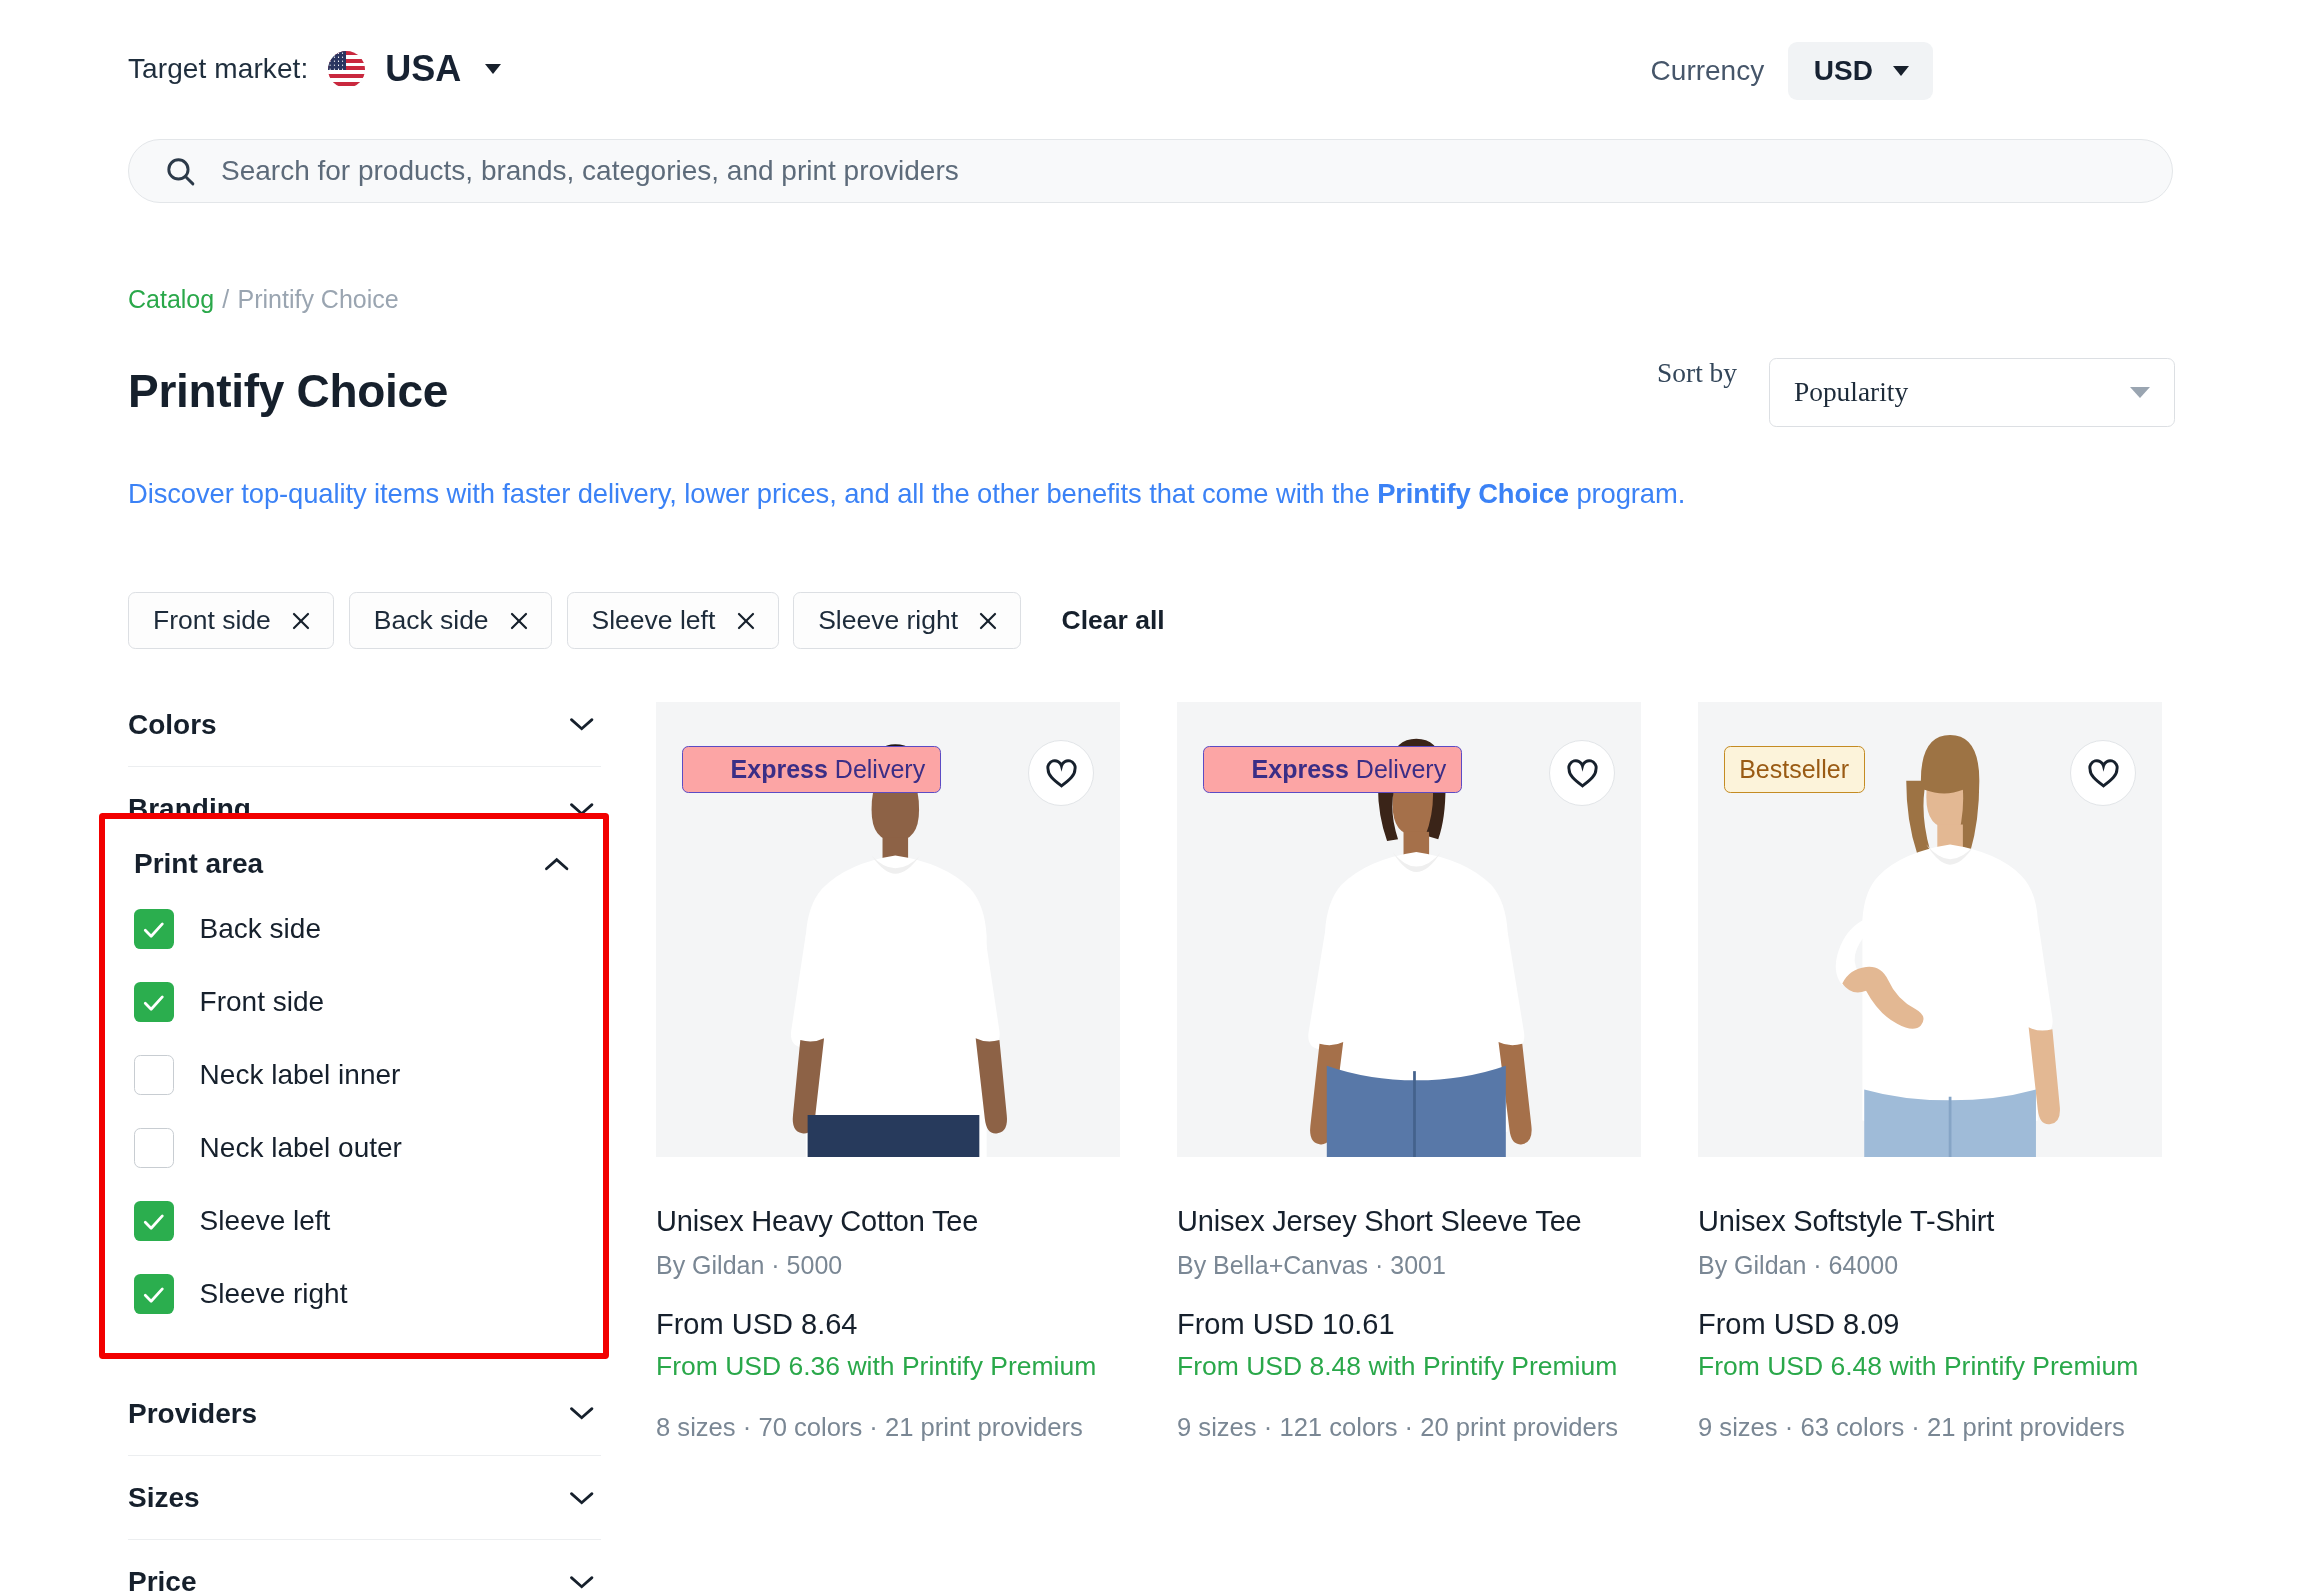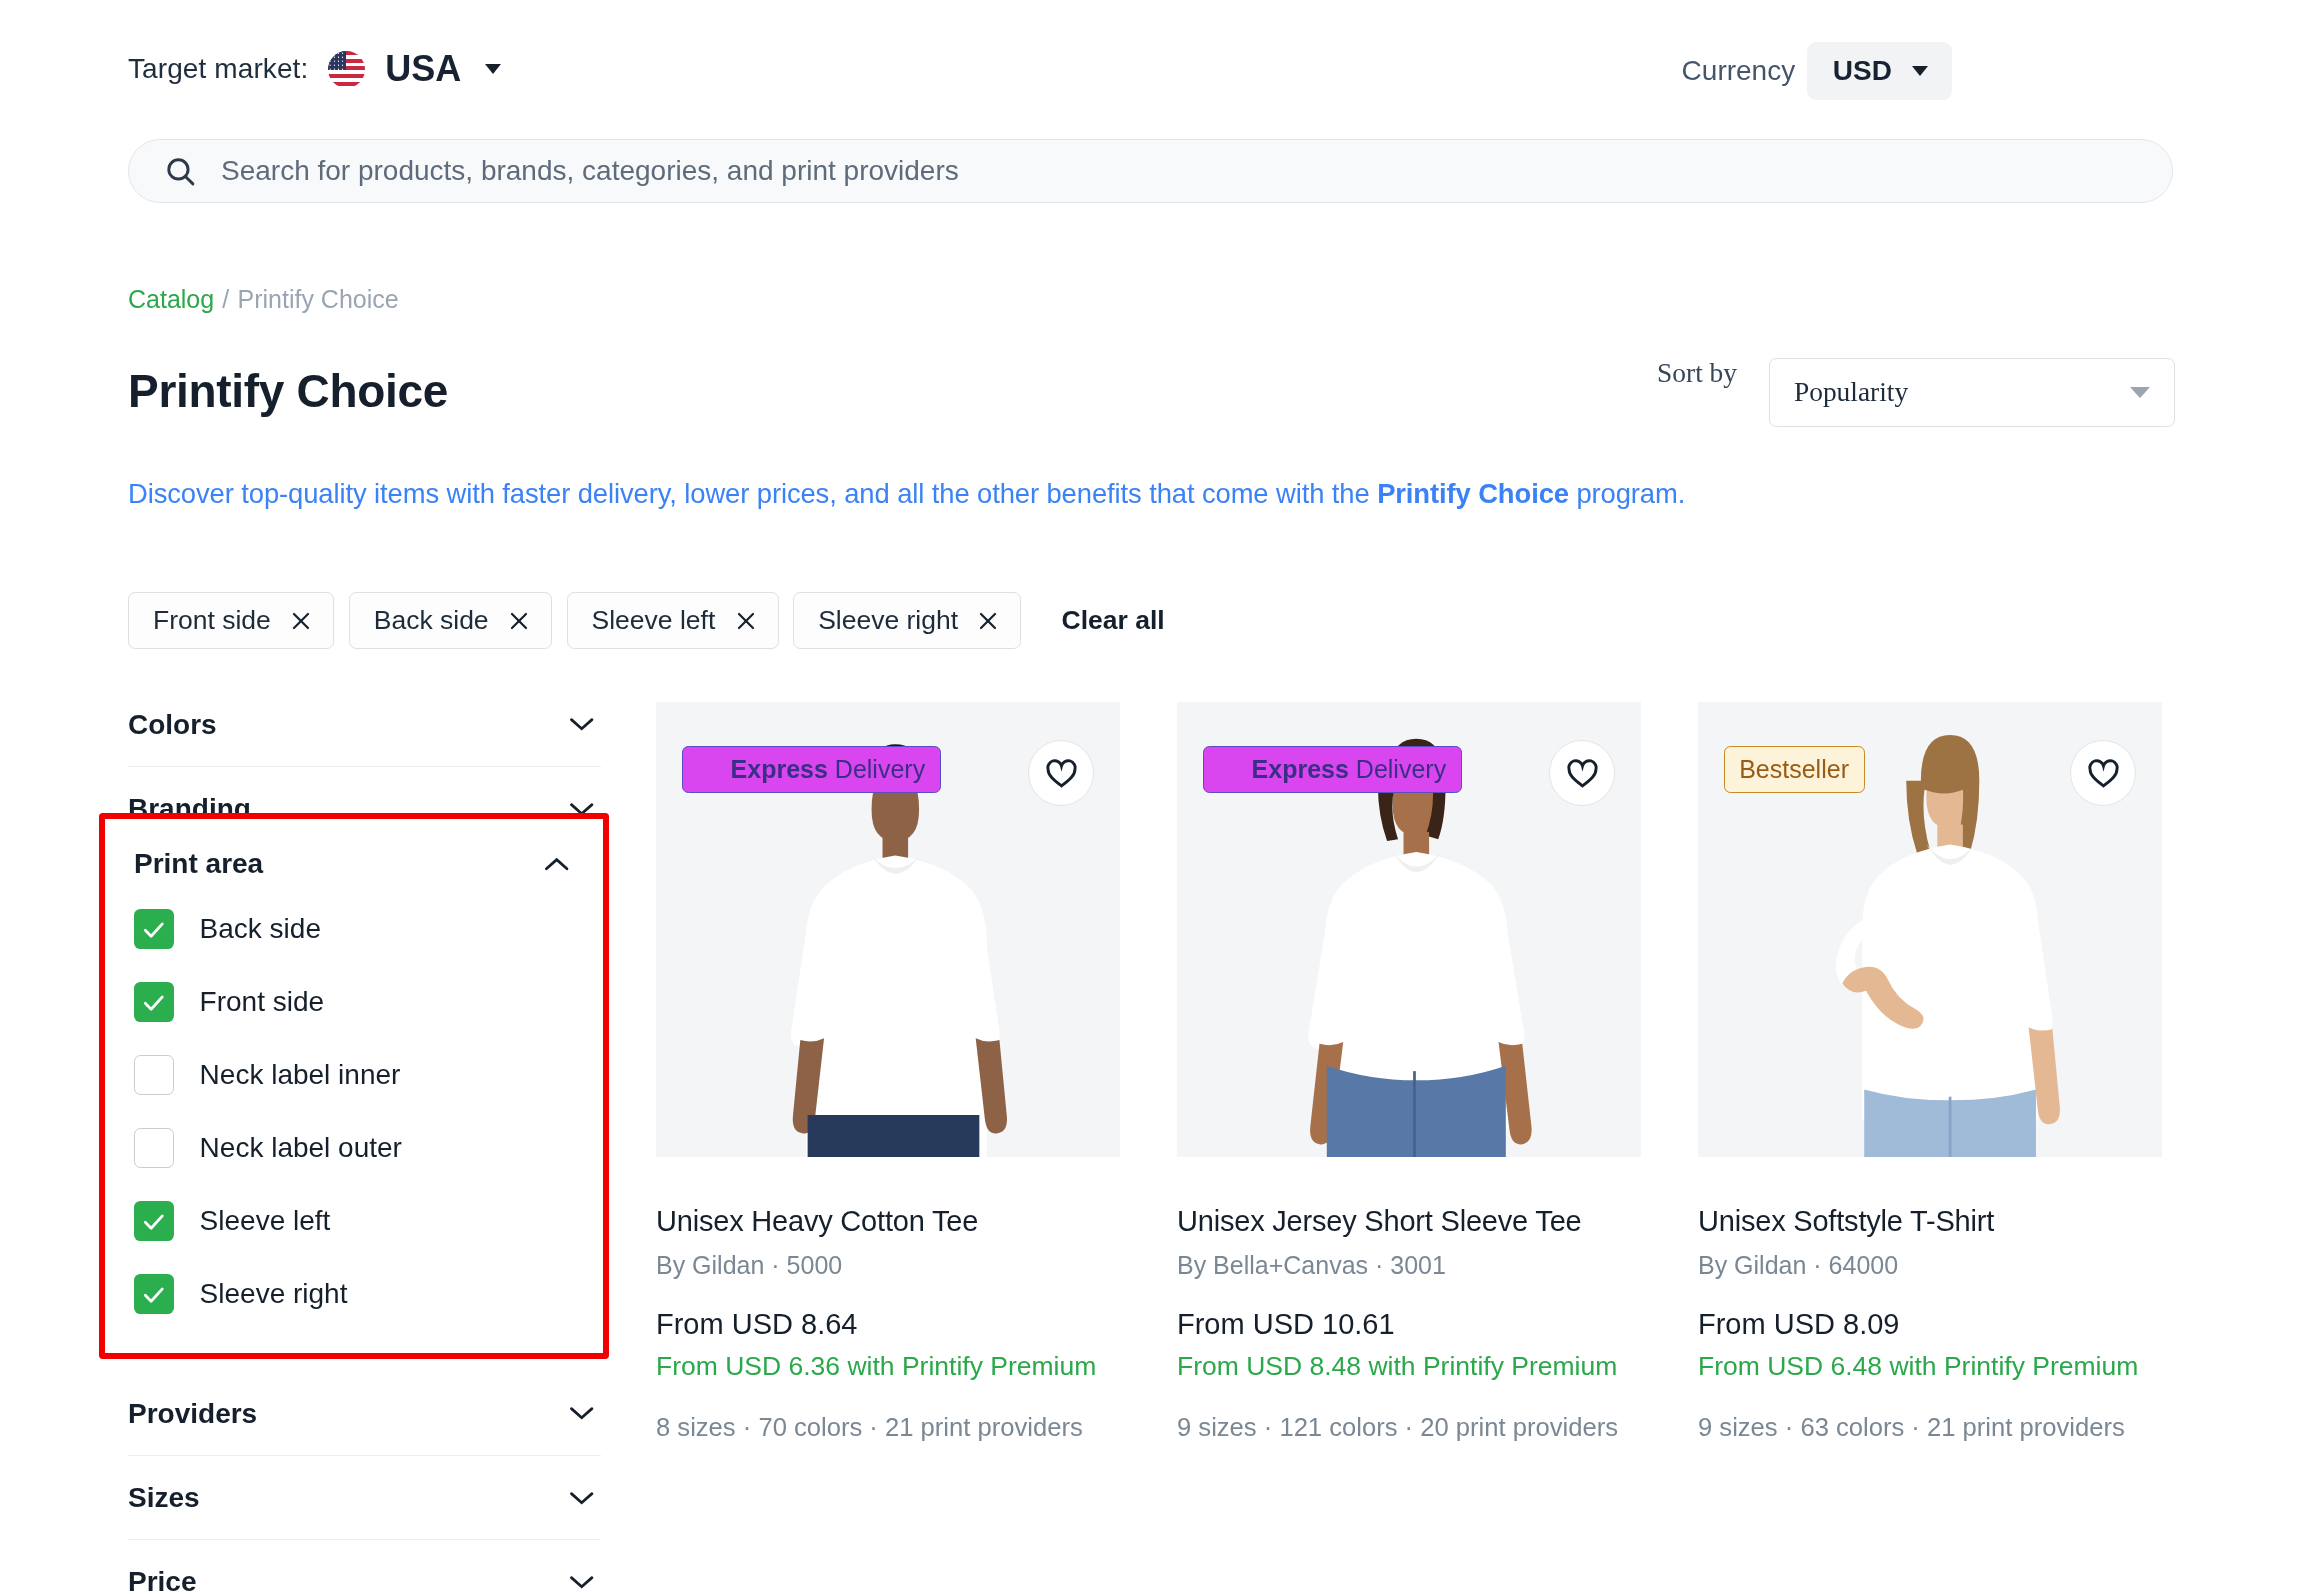--- a/index.html
+++ b/index.html
@@ -37,22 +37,22 @@
     background-image: radial-gradient(circle at 2.2px 2.2px, #fff 0.6px, transparent 0.8px);
     background-size: 4.2px 4px;
   }
   .market-value { font-size: 36px; font-weight: 700; color: #172232; }
   .caret-down {
     width: 0; height: 0; border-left: 8.2px solid transparent;
     border-right: 8.2px solid transparent; border-top: 10px solid #18202c;
     margin-left: 3.7px;
   }
   .currency-group {
-    position: absolute; right: 116px; top: 42px;
-    display: flex; align-items: center; gap: 12px; justify-content: flex-end;
+    position: absolute; right: 135px; top: 42px;
+    display: flex; align-items: center; gap: 24px; justify-content: flex-end;
   }
   .currency-label { font-size: 28px; color: #46566a; }
   .currency-pill {
     background: #f1f3f5; border-radius: 9.1px; padding: 12.8px 24px 12.8px 25.6px;
     display: flex; align-items: center; gap: 16.4px;
   }
   .currency-value { font-size: 28px; font-weight: 700; color: #172232; }
 
   
   .search {
@@ -160,21 +160,21 @@
   .card { width: 464px; }
   .thumb {
     width: 464px; height: 455px; background: #f4f5f6;
     position: relative; overflow: hidden;
   }
   .badge {
     position: absolute; left: 25.6px; top: 44px;
     border-radius: 6.4px; padding: 8.2px 14.6px; font-size: 25px; white-space: nowrap;
   }
   .badge.express {
-    background: #d946ef; border: 0.9px solid #5b4bc4; color: #3b2e86; padding-left: 48px;
+    background: #fca5a5; border: 0.9px solid #5b4bc4; color: #3b2e86; padding-left: 48px;
   }
   .badge.express b { font-weight: 700; }
   .badge.bestseller {
     background: #fcf3da; border: 0.9px solid #c48b22; color: #9a5b14;
   }
   .heart-btn {
     position: absolute; right: 25.6px; top: 38px;
     width: 66px; height: 66px; border-radius: 50%;
     background: #ffffff; border: 0.9px solid #e2e5e8;
     display: flex; align-items: center; justify-content: center;

